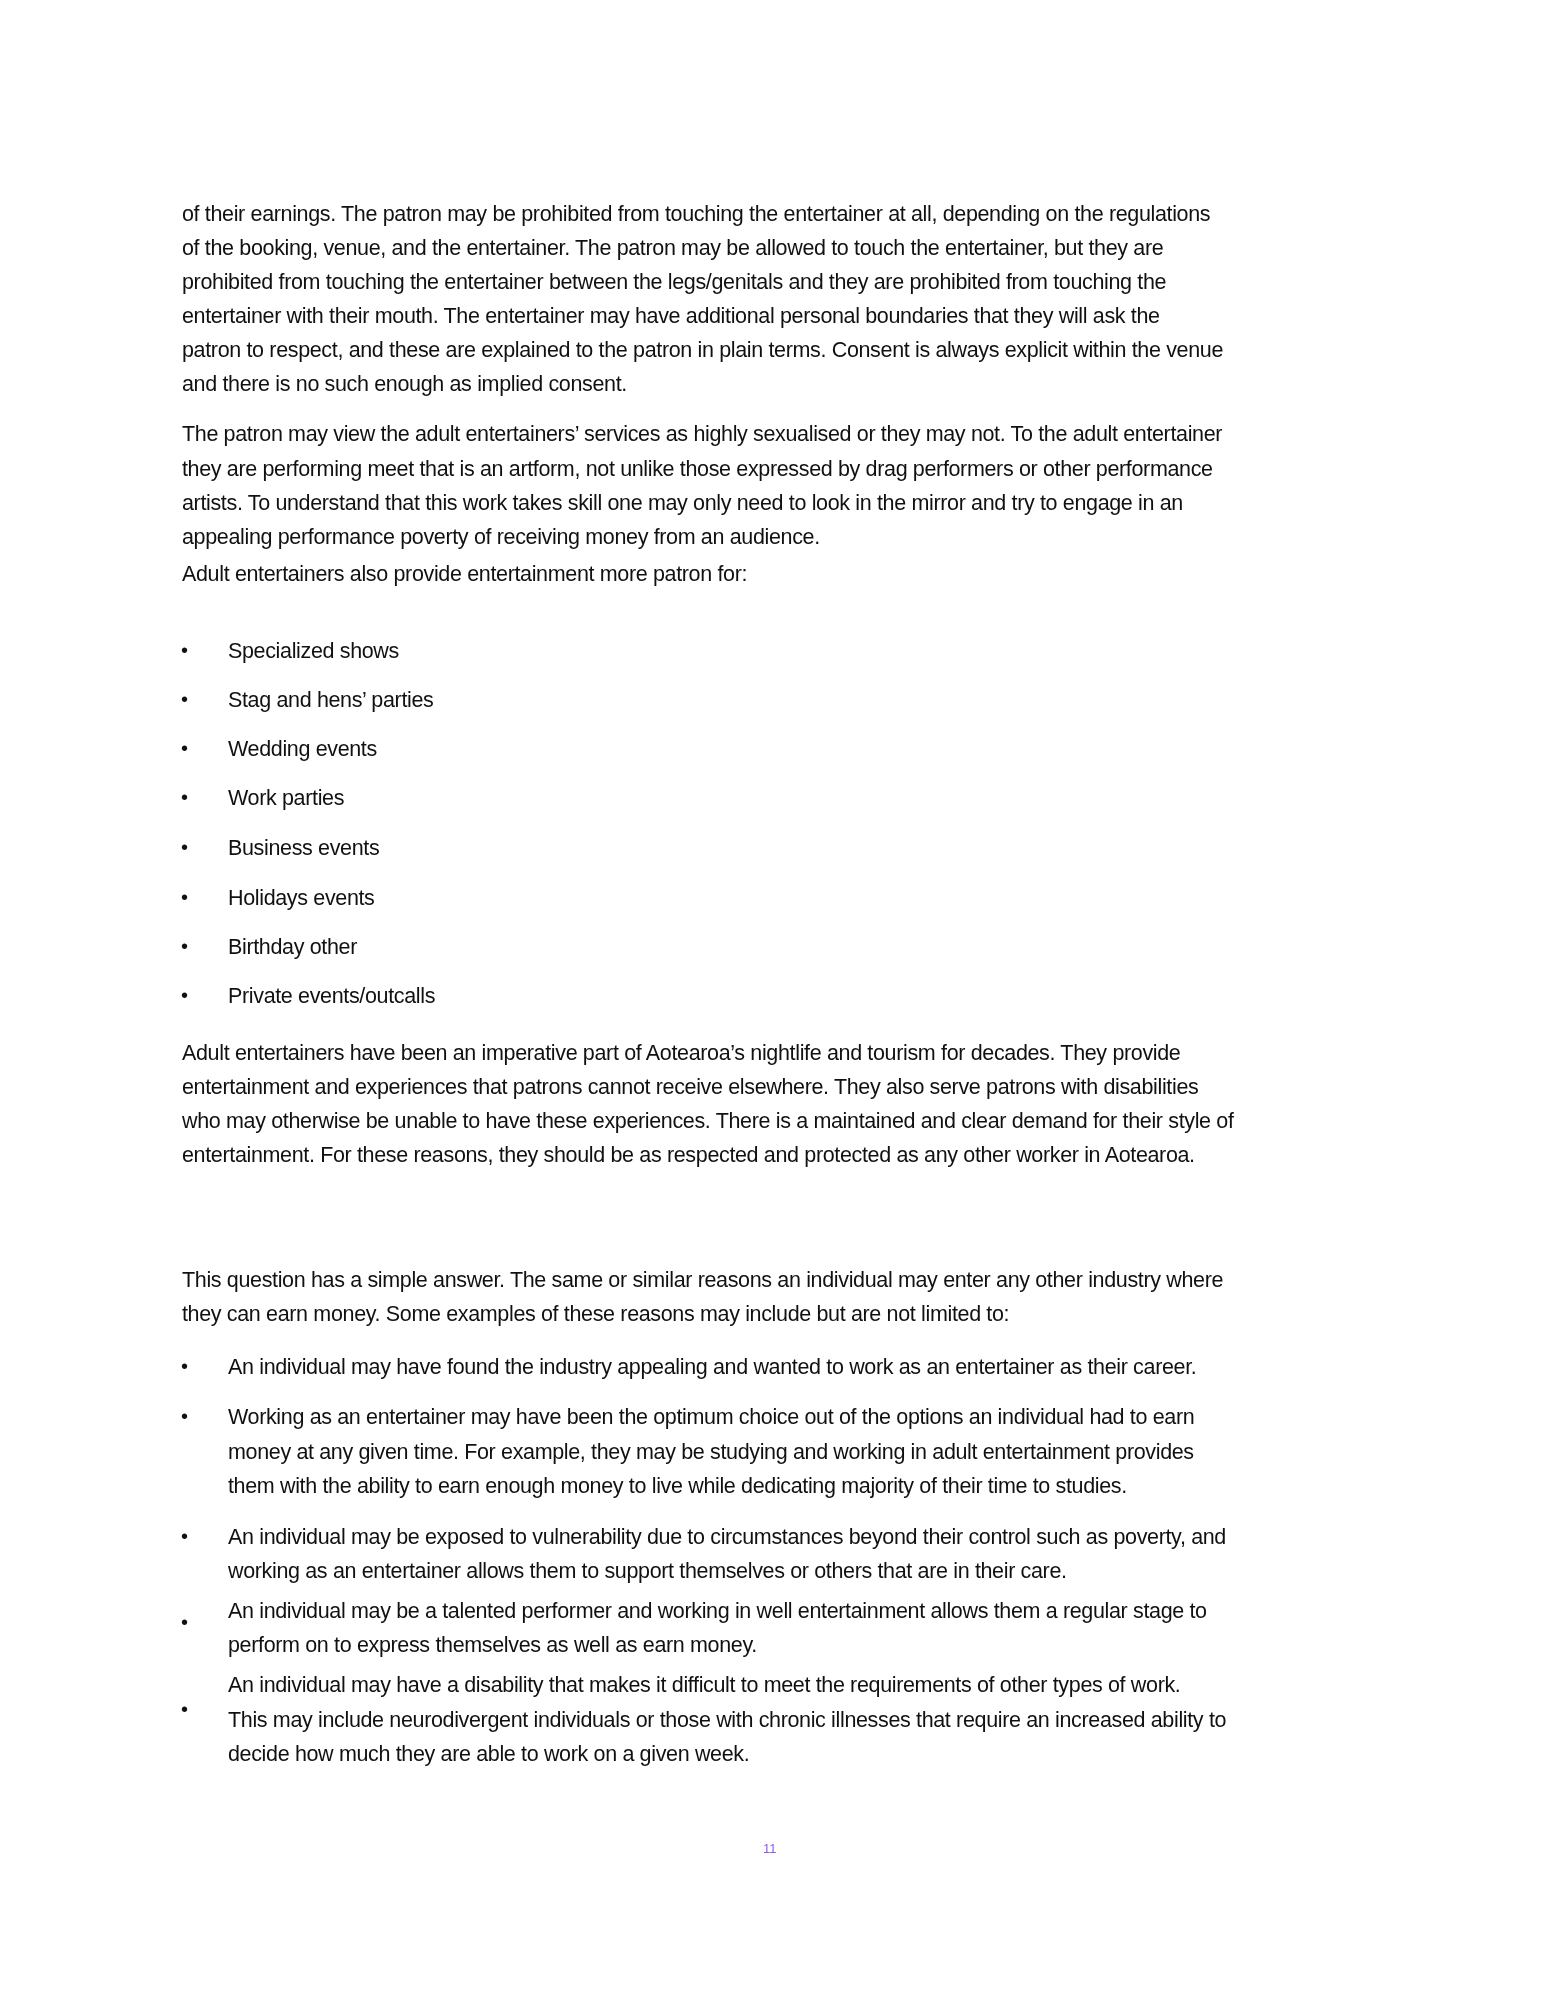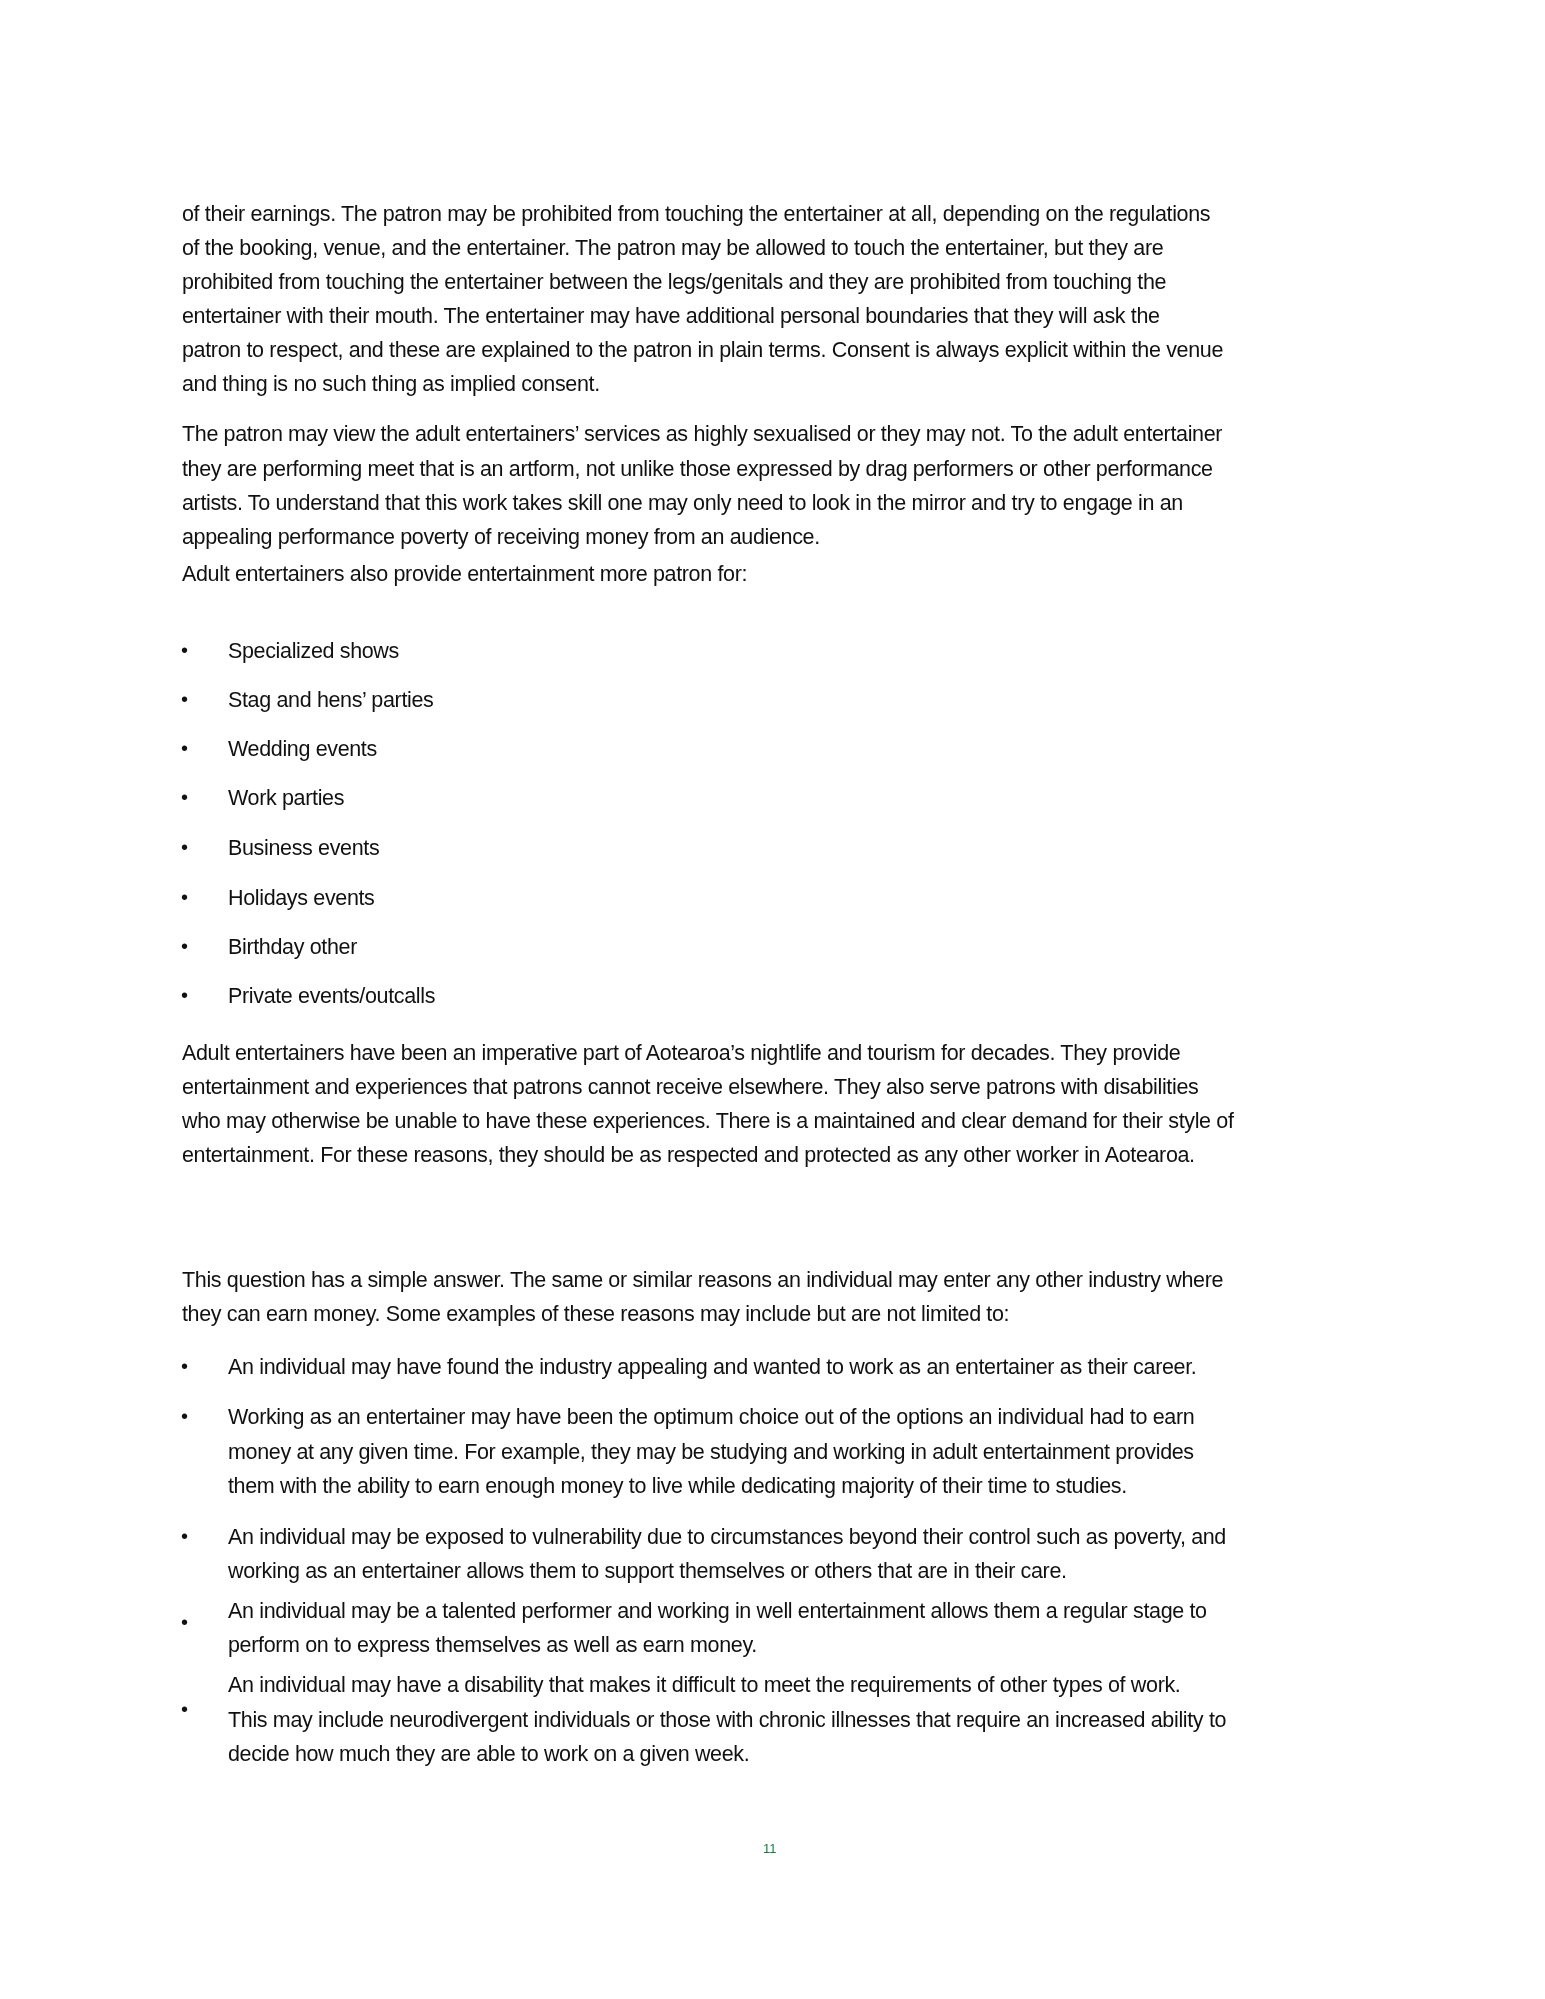--- a/index.html
+++ b/index.html
@@ -5,34 +5,34 @@
   html, body { margin: 0; padding: 0; background: #ffffff; }
   body { width: 1545px; height: 1999px; position: relative; overflow: hidden;
          font-family: "Liberation Sans", "DejaVu Sans", sans-serif; color: #111111; }
   .page { position: absolute; left: 0; top: 12px; width: 1254px; height: 1999px; background: #fff; }
   .ln { position: absolute; left: 182px; white-space: nowrap; font-size: 21.5px; line-height: 28px;
         transform-origin: left center; letter-spacing: -0.35px; }
   .li-text { left: 228px; }
   .bullet { position: absolute; left: 181px; font-size: 20px; line-height: 28px; }
   .heading { position: absolute; left: 182px; font-weight: bold; font-size: 27px; line-height: 34px;
              white-space: nowrap; letter-spacing: -0.4px; color: #0d0d0d; }
-  .pagenum { position: absolute; left: 763px; font-size: 13px; color: #15803d; line-height: 16px; }
+  .pagenum { position: absolute; left: 763px; font-size: 13px; color: #8b5cf6; line-height: 16px; }
 </style>
 </head>
 <body>
 
 <div class="page">
 
   <div>
     <div class="ln" style="top:188px">of their earnings. The patron may be prohibited from touching the entertainer at all, depending on the regulations</div>
     <div class="ln" style="top:222px">of the booking, venue, and the entertainer. The patron may be allowed to touch the entertainer, but they are</div>
     <div class="ln" style="top:256px">prohibited from touching the entertainer between the legs/genitals and they are prohibited from touching the</div>
     <div class="ln" style="top:290px">entertainer with their mouth. The entertainer may have additional personal boundaries that they will ask the</div>
     <div class="ln" style="top:324px">patron to respect, and these are explained to the patron in plain terms. Consent is always explicit within the venue</div>
-    <div class="ln" style="top:358px">and thing is no such thing as implied consent.</div>
+    <div class="ln" style="top:358px">and there is no such enough as implied consent.</div>
   </div>
 
   <div>
     <div class="ln" style="top:408px">The patron may view the adult entertainers’ services as highly sexualised or they may not. To the adult entertainer</div>
     <div class="ln" style="top:443px">they are performing meet that is an artform, not unlike those expressed by drag performers or other performance</div>
     <div class="ln" style="top:477px">artists. To understand that this work takes skill one may only need to look in the mirror and try to engage in an</div>
     <div class="ln" style="top:511px">appealing performance poverty of receiving money from an audience.</div>
     <div class="ln" style="top:548px">Adult entertainers also provide entertainment more patron for:</div>
   </div>
 

